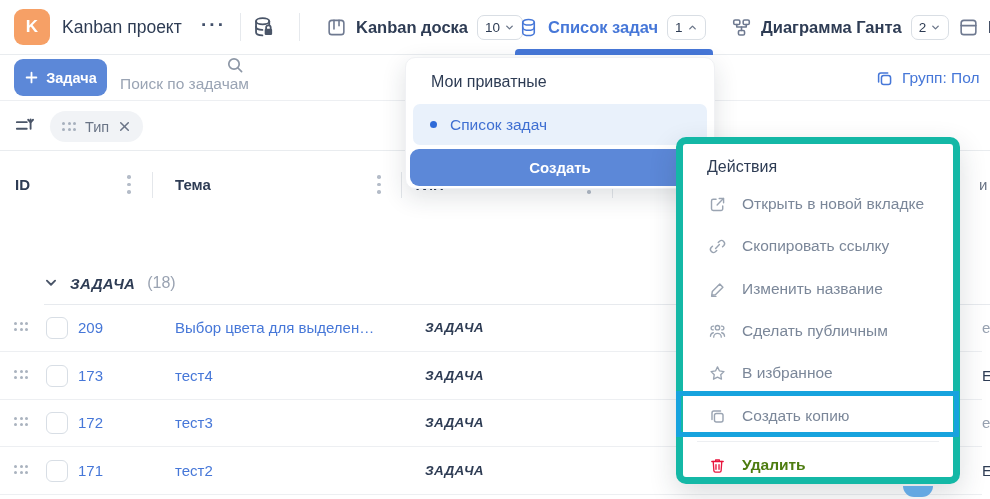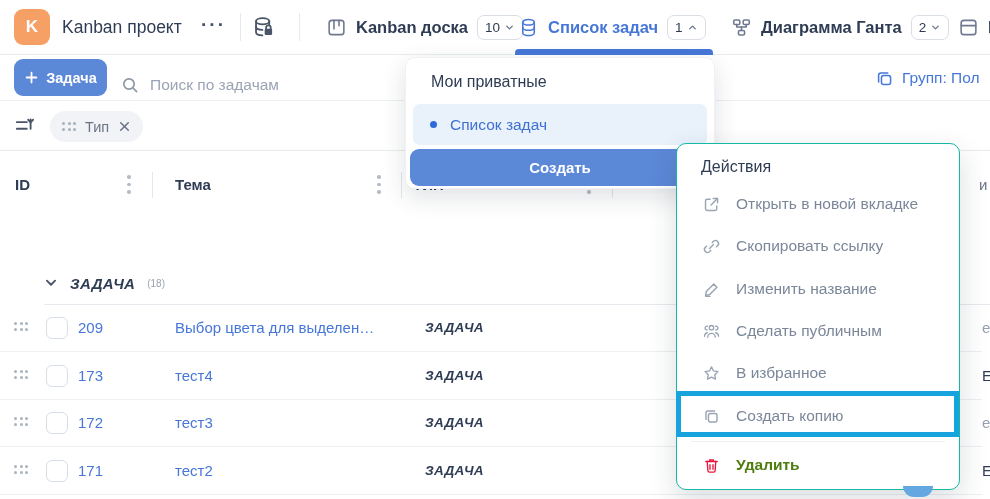--- a/index.html
+++ b/index.html
@@ -26,21 +26,21 @@
   .badge { display:inline-flex; align-items:center; gap:4px; height:25px; padding:0 7px; border:1px solid #d9dee4;
            border-radius:7px; background:#fff; font-size:13.5px; color:#2e3c54; }
   .badge .chev { color:#6b7689; }
   .tab-underline { position:absolute; left:515px; top:49px; width:198px; height:6px; background:#4677d8; border-radius:4px 4px 0 0; }
 
   
   .toolbar { position:absolute; top:55px; left:0; right:0; height:46px; background:#fff; border-bottom:1px solid #edeff2; z-index:2; }
   .add-btn { position:absolute; left:14px; top:4px; width:93px; height:37px; background:#5c88d8; border:none; border-radius:9px;
              color:#fff; display:flex; align-items:center; justify-content:center; gap:7px; font-size:14.5px; font-weight:700; cursor:pointer;
              font-family:"Liberation Sans", sans-serif; }
-  .search-wrap { position:absolute; left:120px; top:7px; height:46px; display:flex; align-items:center; gap:10px; color:#8d97a6; }
+  .search-wrap { position:absolute; left:120px; top:0; height:46px; display:flex; align-items:center; color:#8d97a6;flex-direction:column; }
   .search-input { border:none; outline:none; width:230px; font-size:15.5px; color:#2e3c54; font-family:"Liberation Sans", sans-serif; }
   .search-input::placeholder { color:#9aa4b4; }
   .group-btn { position:absolute; left:875px; top:0; height:46px; display:flex; align-items:center; gap:8px;
                color:#4677d8; font-size:15.5px; cursor:pointer; white-space:nowrap; }
 
   
   .filterbar { position:absolute; top:101px; left:0; right:0; height:50px; background:#fff; border-bottom:1px solid #e9ecef; z-index:2; }
   .sort-ic { position:absolute; left:13px; top:14px; color:#4a5568; cursor:pointer; }
   .chip { position:absolute; left:50px; top:10px; height:31px; display:flex; align-items:center; gap:9px;
           padding:0 12px; background:#f1f3f6; border-radius:16px; cursor:pointer; }
@@ -54,21 +54,21 @@
   .th { position:absolute; top:25px; font-size:15px; font-weight:700; color:#2e3c54;text-align:center; }
   .dots3 { position:absolute; top:24px; display:flex; flex-direction:column; gap:4px; cursor:pointer; }
   .dots3 i { width:3.5px; height:3.5px; border-radius:50%; background:#b4bcc8; }
   .hdr-vdiv { position:absolute; top:21px; width:1px; height:26px; background:#e4e7eb; }
   .th-partial { position:absolute; top:25px; font-size:15px; color:#6a7486; }
 
   
   .group-hdr { position:absolute; left:44px; top:270px; height:26px; display:flex; align-items:center; gap:12px; z-index:1; }
   .group-chev { color:#4a5568; cursor:pointer; }
   .group-name { font-size:15px; font-weight:700; font-style:italic; color:#2e3c54; letter-spacing:.3px; }
-  .group-count { font-size:10px; color:#9aa3b2; }
+  .group-count { font-size:16px; color:#9aa3b2; }
   .group-sep { position:absolute; left:44px; right:0; top:304px; height:1px; background:#e7eaee; z-index:1; }
   .row { position:absolute; left:0; right:8px; height:47px; border-bottom:1px solid #edeff2; background:#fff; z-index:1; }
   .row .handle { position:absolute; left:14px; top:17px; cursor:grab; }
   .row .handle i { background:#aab3bf; }
   .checkbox { position:absolute; left:46px; top:12px; width:22px; height:22px; border:1.5px solid #d8dee5; border-radius:6px; background:#fff; cursor:pointer; }
   .cell-id { position:absolute; left:78px; top:14px; font-size:15px; color:#4677d8; cursor:pointer; }
   .cell-subj { position:absolute; left:175px; top:14px; font-size:15px; color:#4677d8; cursor:pointer; white-space:nowrap; }
   .cell-type { position:absolute; left:425px; top:15px; font-size:13.5px; font-weight:700; font-style:italic; color:#2e3c54; letter-spacing:.3px; }
   .cell-edge { position:absolute; left:982px; top:14px; font-size:15px; }
   .edge-gray { color:#97a1b0; } .edge-dark { color:#2e3c54; }
@@ -78,21 +78,21 @@
              border-radius:10px; box-shadow:0 8px 24px rgba(31,41,55,.14); z-index:5; }
   .pop-section { position:absolute; left:25px; top:15px; font-size:16px; font-weight:500; color:#2e3c54; }
   .pop-item { position:absolute; left:7px; right:7px; top:46px; height:41px; background:#e9f1fb; border-radius:7px;
               display:flex; align-items:center; gap:13px; padding-left:17px; cursor:pointer; }
   .pop-bullet { width:7px; height:7px; border-radius:50%; background:#2f6bd8; }
   .pop-item-label { font-size:15.5px; color:#3f6fd2; }
   .pop-create { position:absolute; left:4px; right:4px; top:91px; height:37px; background:#5c88d8; border:none; border-radius:9px;
                 color:#fff; font-size:15px; font-weight:700; cursor:pointer; font-family:"Liberation Sans", sans-serif; }
 
   
-  .ctx-menu { position:absolute; left:676px; top:143px; width:284px; height:347px; background:#fff; border:1px solid #14b8a6;
+  .ctx-menu { position:absolute; left:676px; top:137px; width:284px; height:347px; background:#fff; border:7px solid #14b8a6;
               border-radius:10px; box-shadow:0 10px 28px rgba(31,41,55,.16); z-index:6; }
   .ctx-title { position:absolute; left:24px; top:14px; font-size:16px; font-weight:500; color:#2e3c54; }
   .menu-item { position:absolute; left:0; width:100%; height:32px; display:flex; align-items:center; gap:15px;
                padding-left:25px; cursor:pointer; color:#7b8799; font-size:15.5px; }
   .menu-item .mi-ic { color:#9aa4b2; }
   .menu-item.danger { color:#4d7c0f; font-weight:700; }
   .menu-item.danger .mi-ic { color:#e8143c; }
   .ctx-sep { position:absolute; left:14px; right:14px; top:297px; height:1px; background:#edeff2; }
   .scroll-pill { position:absolute; left:903px; top:486px; width:30px; height:11px; background:#64a8e2; border-radius:0 0 16px 16px; z-index:7; }
 

